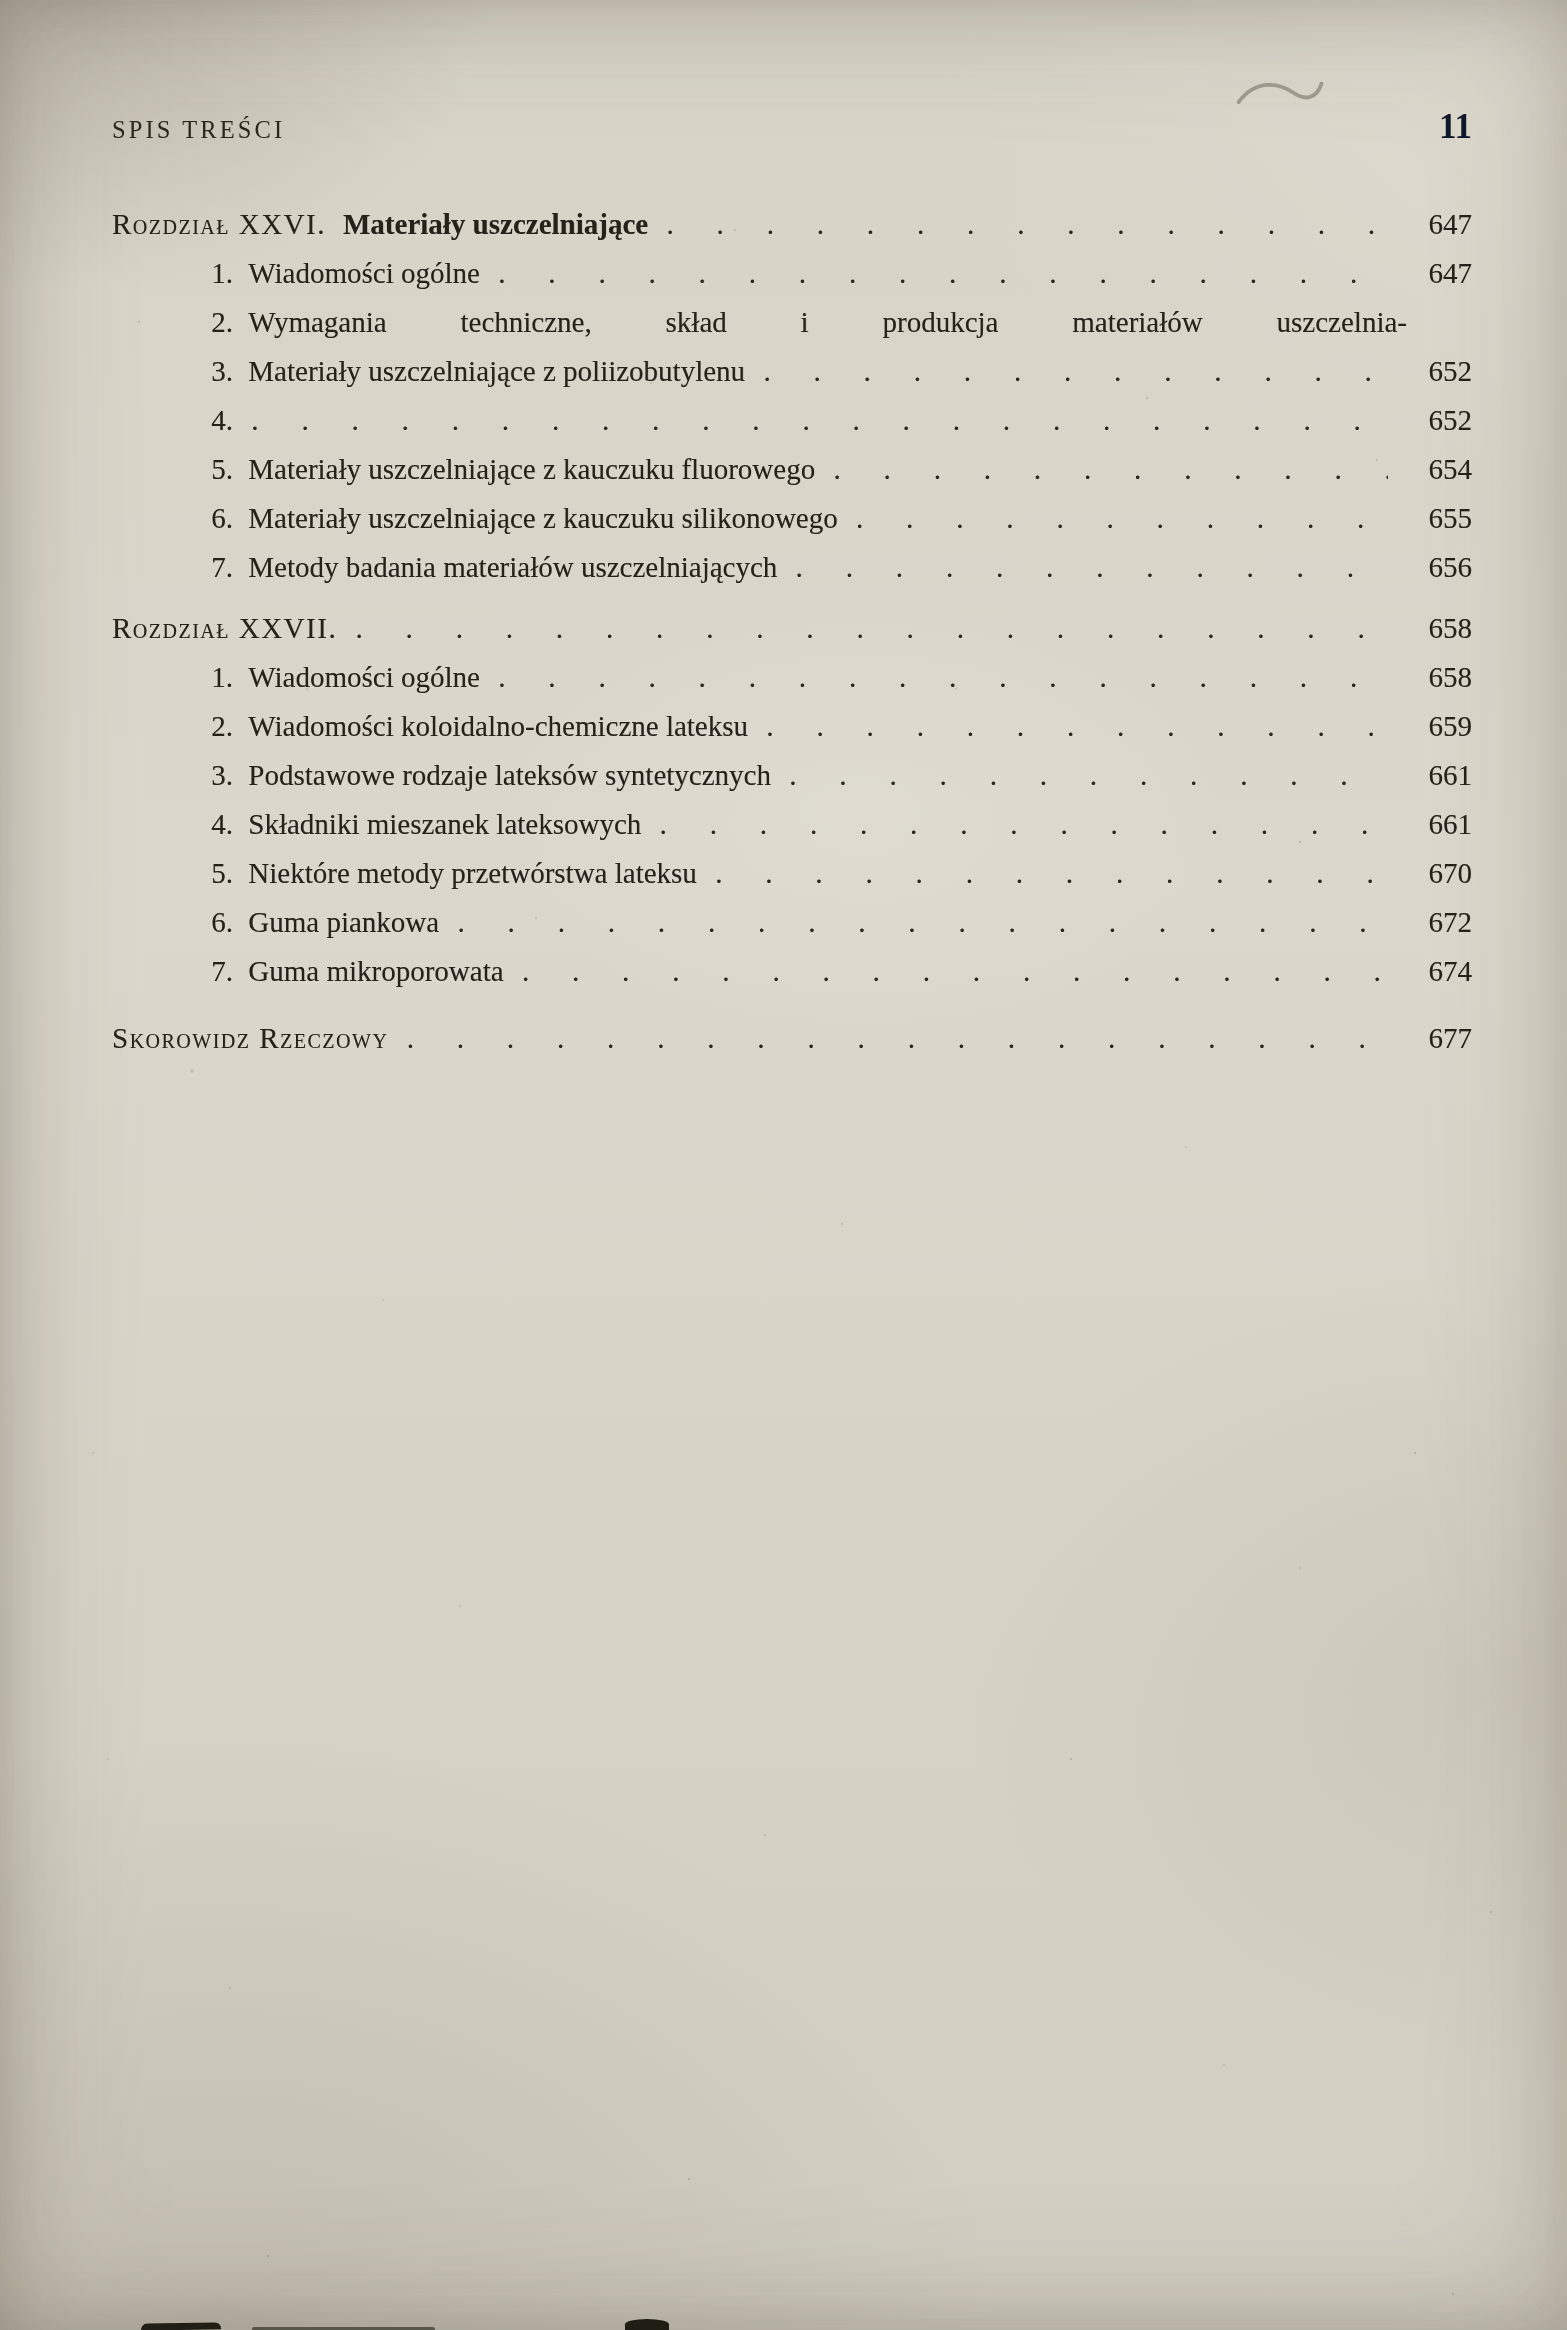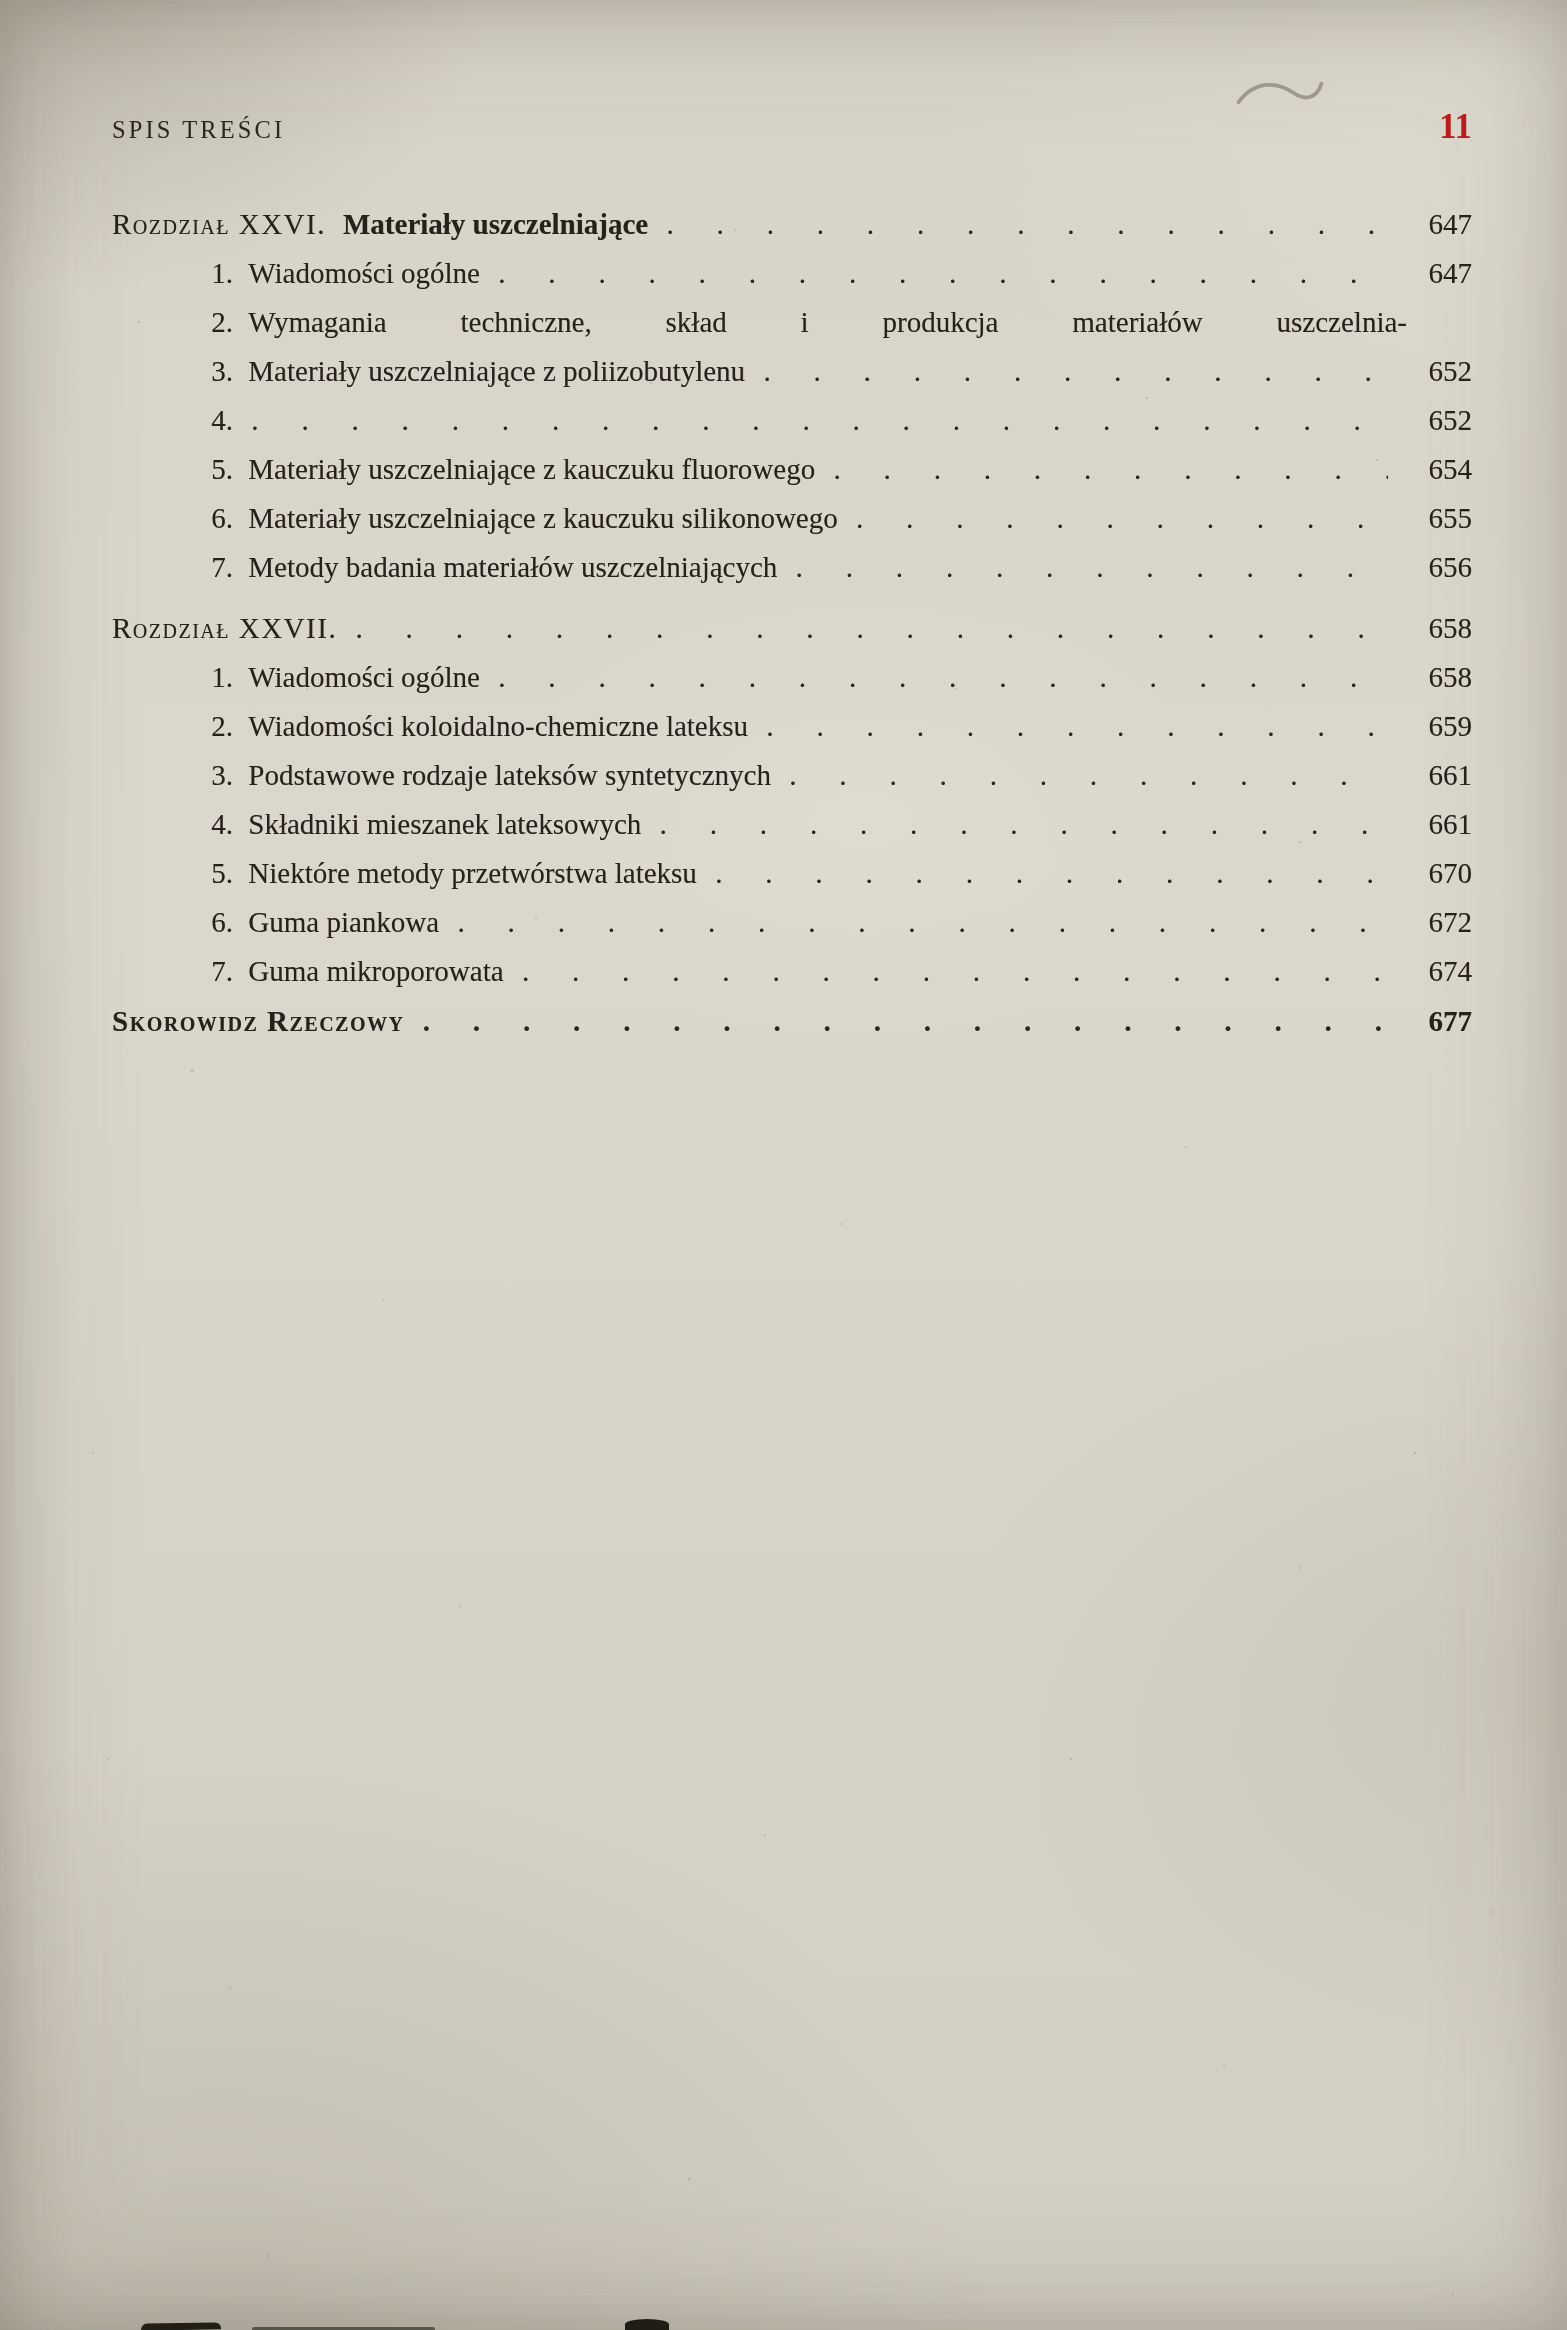--- a/index.html
+++ b/index.html
@@ -78,28 +78,28 @@
 
   .header-label {
     font-size: 24.5px;
     letter-spacing: 3.1px;
     color: #2b261e;
   }
 
   .folio {
     font-size: 35px;
     font-weight: 700;
-    color: #b91c1c;
+    color: #0f172a;
     text-align: center;
   }
 
   .toc { margin-top: 53px; }
 
   .toc-section + .toc-section { margin-top: 12.2px; }
-  .toc-section.index-section { margin-top: 1px; font-weight: bold; }
+  .toc-section.index-section { margin-top: 18px; }
 
   .row {
     display: flex;
     align-items: flex-end;
     font-size: 29px;
     line-height: 49px;
     text-shadow: 0.3px 0.4px 0.6px rgba(38,33,25,0.30);
   }
 
   .prefix {

